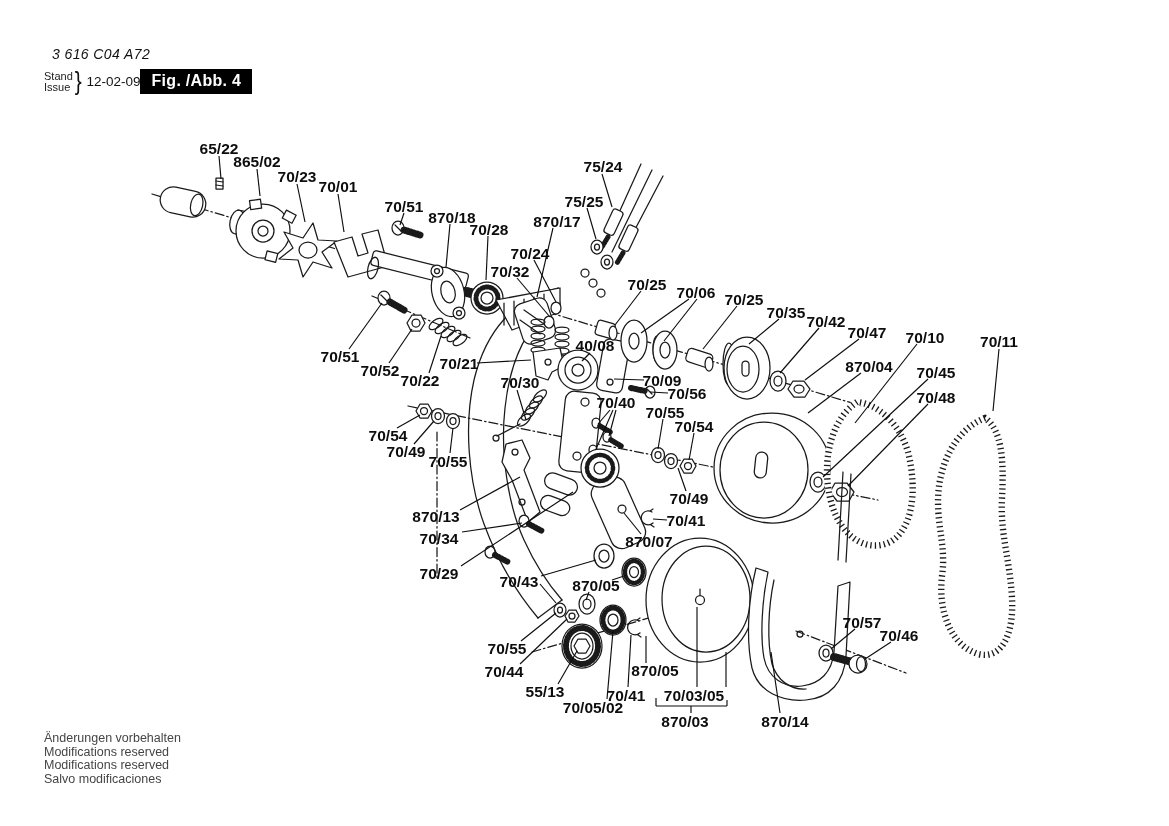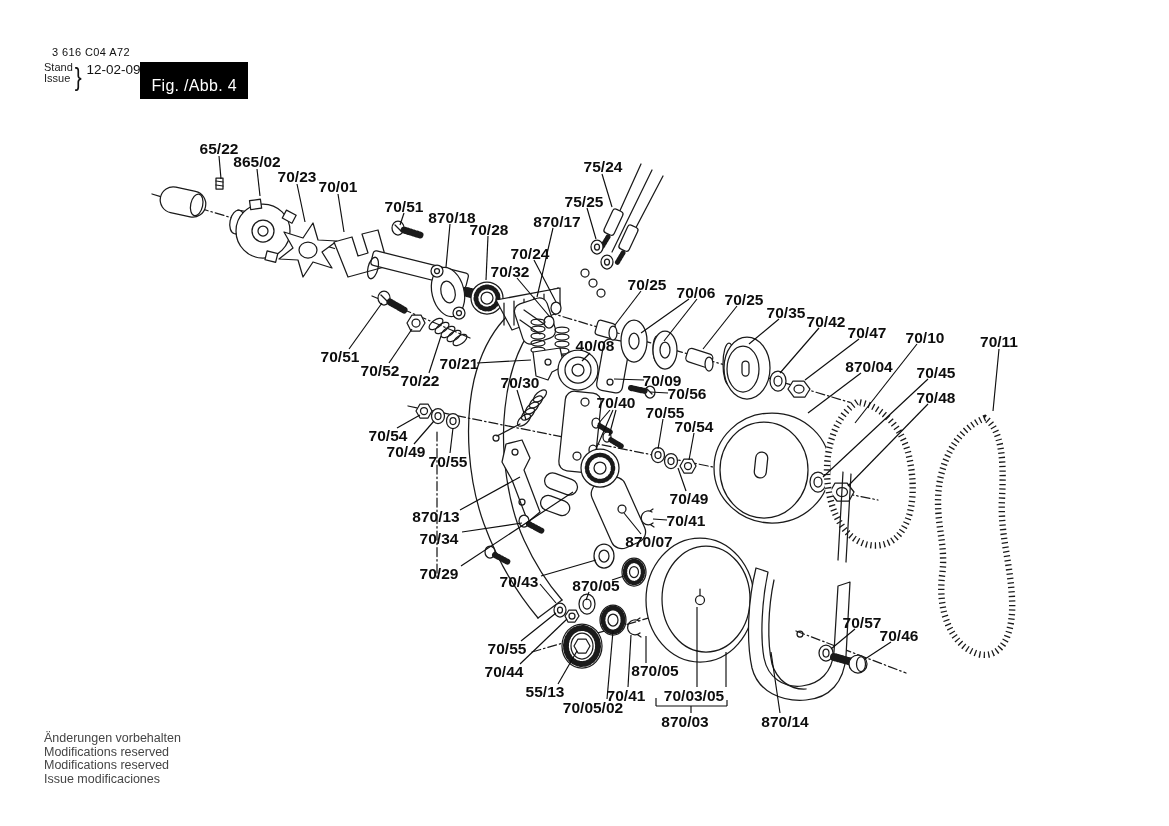--- a/index.html
+++ b/index.html
@@ -1,26 +1,26 @@
 <!DOCTYPE html>
 <html><head>
 <meta charset="utf-8">
 <style>
   html,body{margin:0;padding:0;background:#e8e8e8;}
   .page{position:relative;width:1169px;height:826px;background:#ffffff;overflow:hidden;
         font-family:"Liberation Sans",sans-serif;color:#111;}
   
   .header{position:absolute;left:44px;top:46px;}
-  .doc-number{font-size:11px;letter-spacing:.4px;padding-left:8px;}
-  .issue-row{display:flex;margin-top:4px;}
+  .doc-number{font-size:14px;letter-spacing:.4px;padding-left:8px;font-style:italic;}
+  .issue-row{display:flex;align-items:center;margin-top:4px;}
   .issue-labels{font-size:11px;line-height:11px;color:#222;}
   .brace{font-size:26px;font-weight:300;margin:0 4px 0 1px;transform:scaleX(.8);}
   .issue-date{font-size:13.5px;margin-right:0;}
-  .fig-badge{background:#000;color:#fff;font-weight:normal;font-size:16px;
-             padding:15px 11px 4px 11px;letter-spacing:.3px;}
+  .fig-badge{background:#000;color:#fff;font-weight:bold;font-size:16px;
+             padding:3px 11px 4px 11px;letter-spacing:.3px;}
   
   .footer{position:absolute;left:44px;top:732px;font-size:12.5px;line-height:13.5px;color:#454545;}
   
   svg#diagram-svg{position:absolute;left:0;top:0;}
   .art{stroke:#1a1a1a;fill:none;stroke-width:1.25;stroke-linecap:round;stroke-linejoin:round;}
   .solid{fill:#ffffff;}
   .plabel{font-family:"Liberation Sans",sans-serif;font-weight:bold;font-size:15.5px;fill:#0d0d0d;}
   .leader{stroke:#0d0d0d;stroke-width:1.15;fill:none;}
 </style>
 </head>
@@ -583,15 +583,15 @@
           <line x1="891" y1="642" x2="865" y2="659" class="leader"></line>
           <text x="899" y="635" class="plabel" text-anchor="middle" dominant-baseline="central">70/46</text>
         </g>
       </g>
   </svg>
 
   <div class="footer">
     <div>Änderungen vorbehalten</div>
     <div>Modifications reserved</div>
     <div>Modifications reserved</div>
-    <div>Issue modificaciones</div>
+    <div>Salvo modificaciones</div>
   </div>
 </div>
 
 </body></html>

